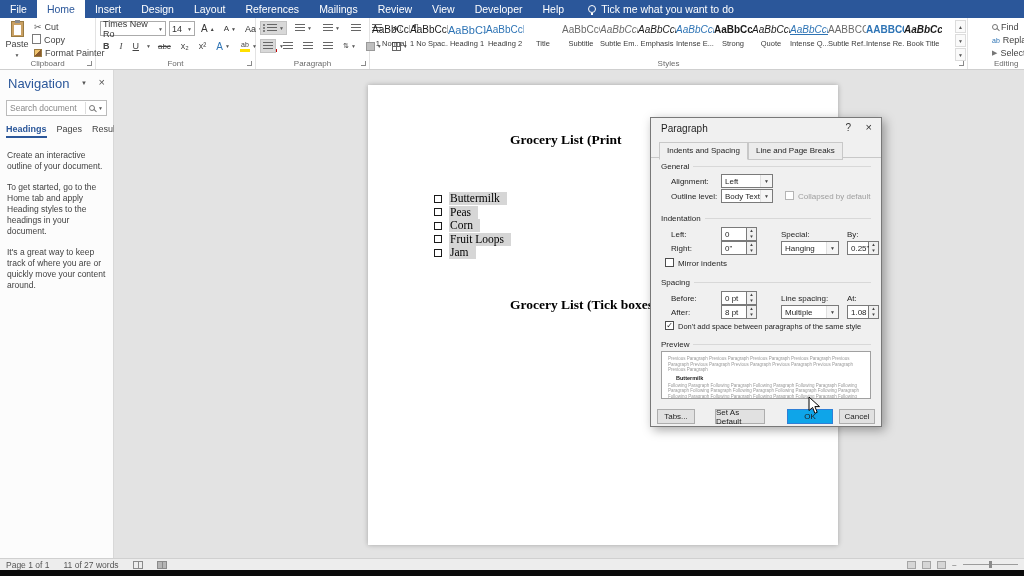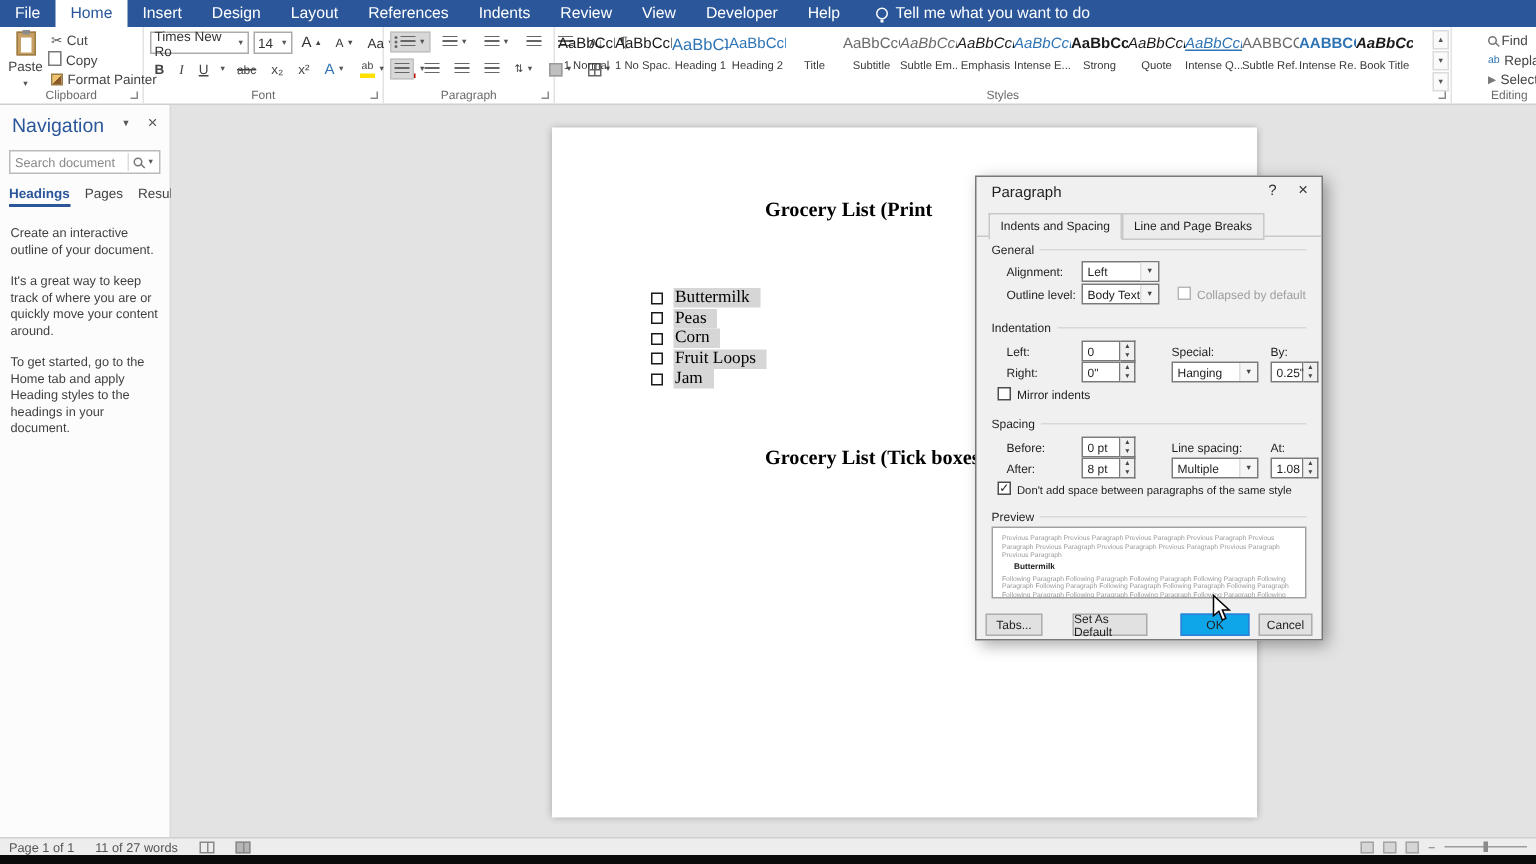--- a/index.html
+++ b/index.html
@@ -167,28 +167,28 @@
 
 <div class="screen">
 
   <div class="tabbar">
     <div class="tab">File</div>
     <div class="tab active">Home</div>
     <div class="tab">Insert</div>
     <div class="tab">Design</div>
     <div class="tab">Layout</div>
     <div class="tab">References</div>
-    <div class="tab">Indents</div>
+    <div class="tab">Mailings</div>
     <div class="tab">Review</div>
     <div class="tab">View</div>
     <div class="tab">Developer</div>
     <div class="tab">Help</div>
     <div class="tellme">
       <span class="bulb"></span>
-      <span>Tell me what you want to do</span>
+      <span>Tick me what you want to do</span>
     </div>
   </div>
 
   <div class="ribbon">
 
     <div class="group" style="left:0;width:96px;">
       <div class="paste-btn">
         <span class="ic-clip"></span><br>
         <span>Paste</span>
         <span class="arrow">▼</span>
@@ -423,22 +423,22 @@
       <span class="ic-search"></span>
       <span class="arrow" style="margin-left:3px;">▼</span>
     </div>
     <div class="nav-tabs">
       <span class="nav-tab active">Headings</span>
       <span class="nav-tab">Pages</span>
       <span class="nav-tab">Results</span>
     </div>
     <div class="nav-body">
       <p>Create an interactive outline of your document.</p>
+      <p>To get started, go to the Home tab and apply Heading styles to the headings in your document.</p>
       <p>It's a great way to keep track of where you are or quickly move your content around.</p>
-      <p>To get started, go to the Home tab and apply Heading styles to the headings in your document.</p>
     </div>
   </div>
 
   <div class="docarea">
     <div class="page">
       <div class="doc-h" style="left:142px;top:47px;">Grocery List (Print</div>
 
       <div class="checklist">
         <div class="chk-row">
             <span class="cbx"></span>

